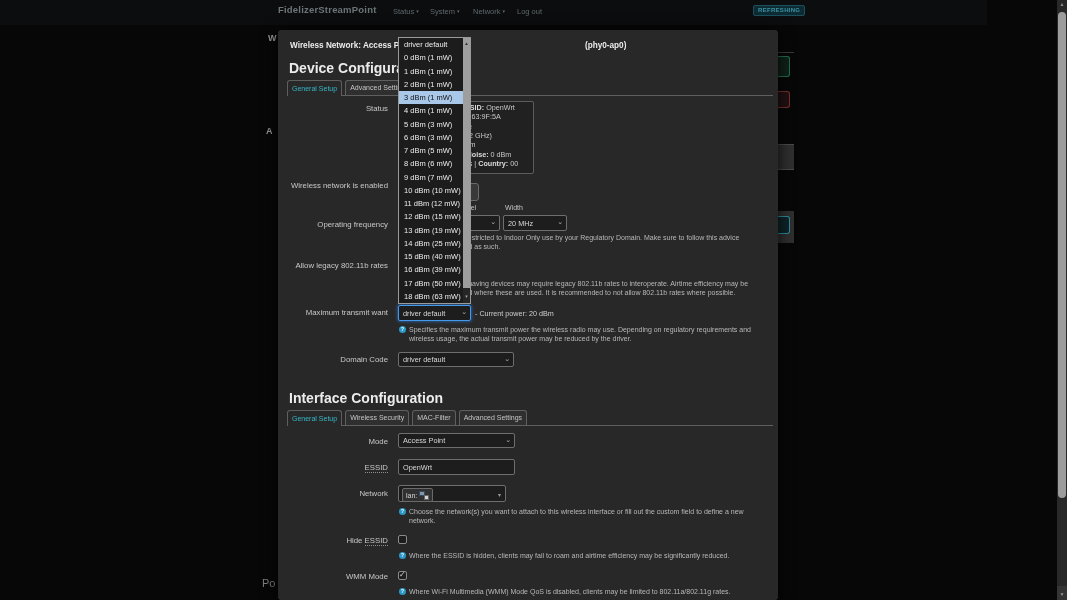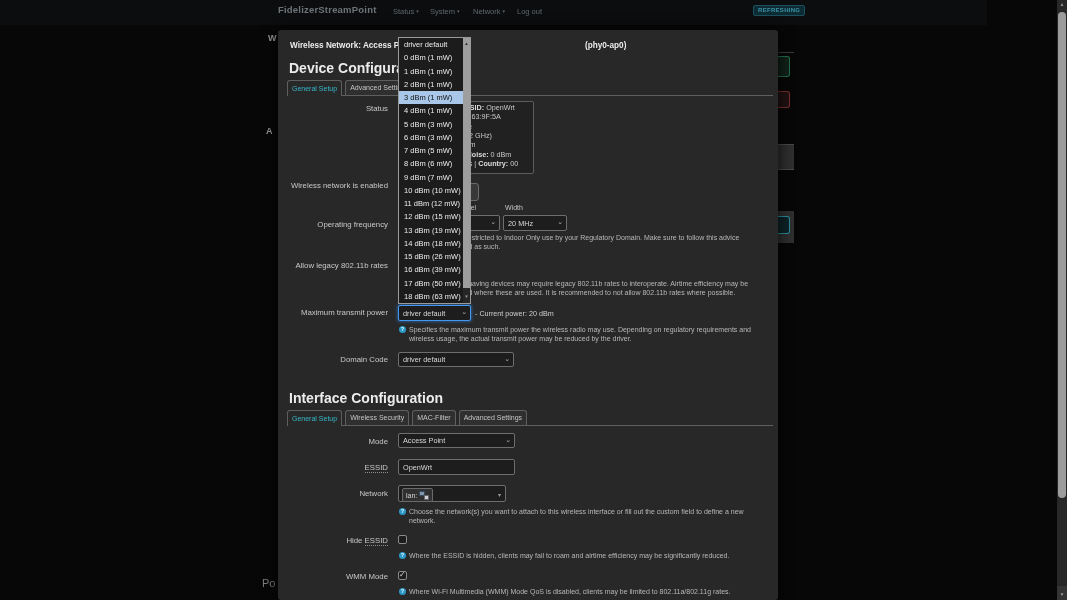--- a/index.html
+++ b/index.html
@@ -195,21 +195,21 @@
   <span class="help-icon" id="hi-freq">?</span>
   <div class="help" id="help-freq">Channels may be restricted to Indoor Only use by your Regulatory Domain. Make sure to follow this advice
 if the AP is deployed as such.</div>
 
   <span class="lbl" id="lbl-legacy">Allow legacy 802.11b rates</span>
   <div class="cb" id="cb-legacy"></div>
   <span class="help-icon" id="hi-legacy">?</span>
   <div class="help" id="help-legacy">Legacy or badly behaving devices may require legacy 802.11b rates to interoperate. Airtime efficiency may be
 significantly reduced where these are used. It is recommended to not allow 802.11b rates where possible.</div>
 
-  <span class="lbl" id="lbl-txpower">Maximum transmit power</span>
+  <span class="lbl" id="lbl-txpower">Maximum transmit want</span>
   <div class="sel" id="sel-txpower">
     <span>driver default</span>
     <span class="chev">⌄</span>
   </div>
   <span id="txpower-suffix">- Current power: 20 dBm</span>
   <span class="help-icon" id="hi-txpower">?</span>
   <div class="help" id="help-txpower">Specifies the maximum transmit power the wireless radio may use. Depending on regulatory requirements and
 wireless usage, the actual transmit power may be reduced by the driver.</div>
 
   <span class="lbl" id="lbl-country">Domain Code</span>
@@ -275,22 +275,22 @@
         <div class="dd-item">4 dBm (1 mW)</div>
         <div class="dd-item">5 dBm (3 mW)</div>
         <div class="dd-item">6 dBm (3 mW)</div>
         <div class="dd-item">7 dBm (5 mW)</div>
         <div class="dd-item">8 dBm (6 mW)</div>
         <div class="dd-item">9 dBm (7 mW)</div>
         <div class="dd-item">10 dBm (10 mW)</div>
         <div class="dd-item">11 dBm (12 mW)</div>
         <div class="dd-item">12 dBm (15 mW)</div>
         <div class="dd-item">13 dBm (19 mW)</div>
-        <div class="dd-item">14 dBm (18 mW)</div>
-        <div class="dd-item">15 dBm (26 mW)</div>
+        <div class="dd-item">14 dBm (25 mW)</div>
+        <div class="dd-item">15 dBm (40 mW)</div>
         <div class="dd-item">16 dBm (39 mW)</div>
         <div class="dd-item">17 dBm (50 mW)</div>
         <div class="dd-item">18 dBm (63 mW)</div>
       </div>
     <div id="dd-scroll">
       <div id="dd-up">▲</div>
       <div id="dd-thumb"></div>
       <div id="dd-down">▼</div>
     </div>
   </div>

